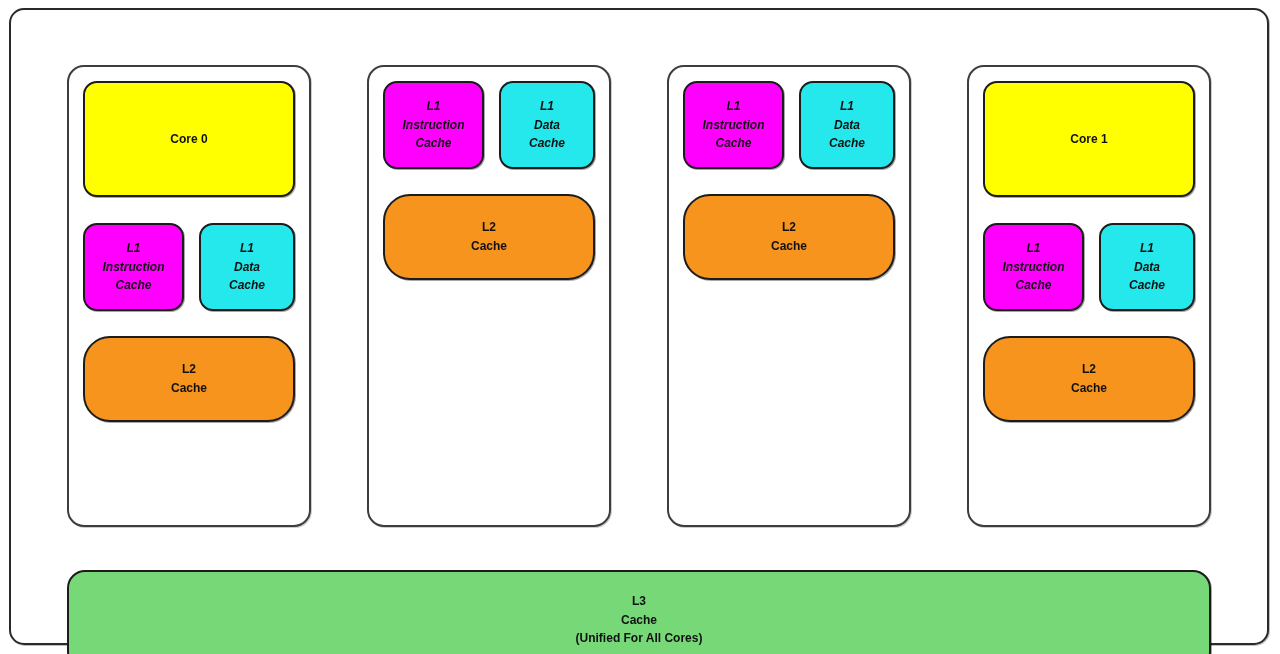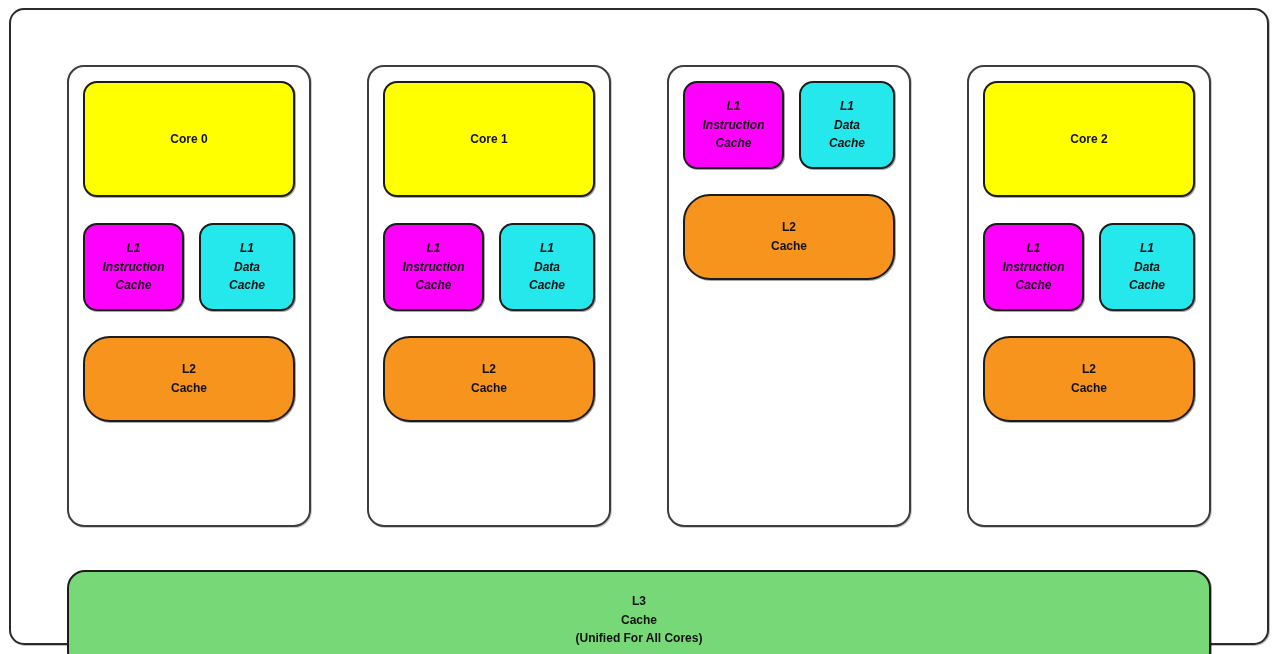--- a/index.html
+++ b/index.html
@@ -106,23 +106,20 @@
 Cache</span>
         </div>
       </div>
       <div class="box l2-box" style="background-color: rgb(247, 148, 30);">
         <span class="lbl">L2
 Cache</span>
       </div>
     </div>
 
     <div class="core-group">
-      <div class="box core-box" style="background-color: rgb(255, 255, 0);">
-        <span class="lbl">Core 1</span>
-      </div>
       <div class="l1-row">
         <div class="box l1i-box" style="background-color: rgb(255, 0, 255);">
           <span class="lbl">L1
 Instruction
 Cache</span>
         </div>
         <div class="box l1d-box" style="background-color: rgb(37, 232, 236);">
           <span class="lbl">L1
 Data
 Cache</span>
@@ -148,21 +145,21 @@
         </div>
       </div>
       <div class="box l2-box" style="background-color: rgb(247, 148, 30);">
         <span class="lbl">L2
 Cache</span>
       </div>
     </div>
 
     <div class="core-group">
       <div class="box core-box" style="background-color: rgb(255, 255, 0);">
-        <span class="lbl">Core 2</span>
+        <span class="lbl">Core 1</span>
       </div>
       <div class="l1-row">
         <div class="box l1i-box" style="background-color: rgb(255, 0, 255);">
           <span class="lbl">L1
 Instruction
 Cache</span>
         </div>
         <div class="box l1d-box" style="background-color: rgb(37, 232, 236);">
           <span class="lbl">L1
 Data

